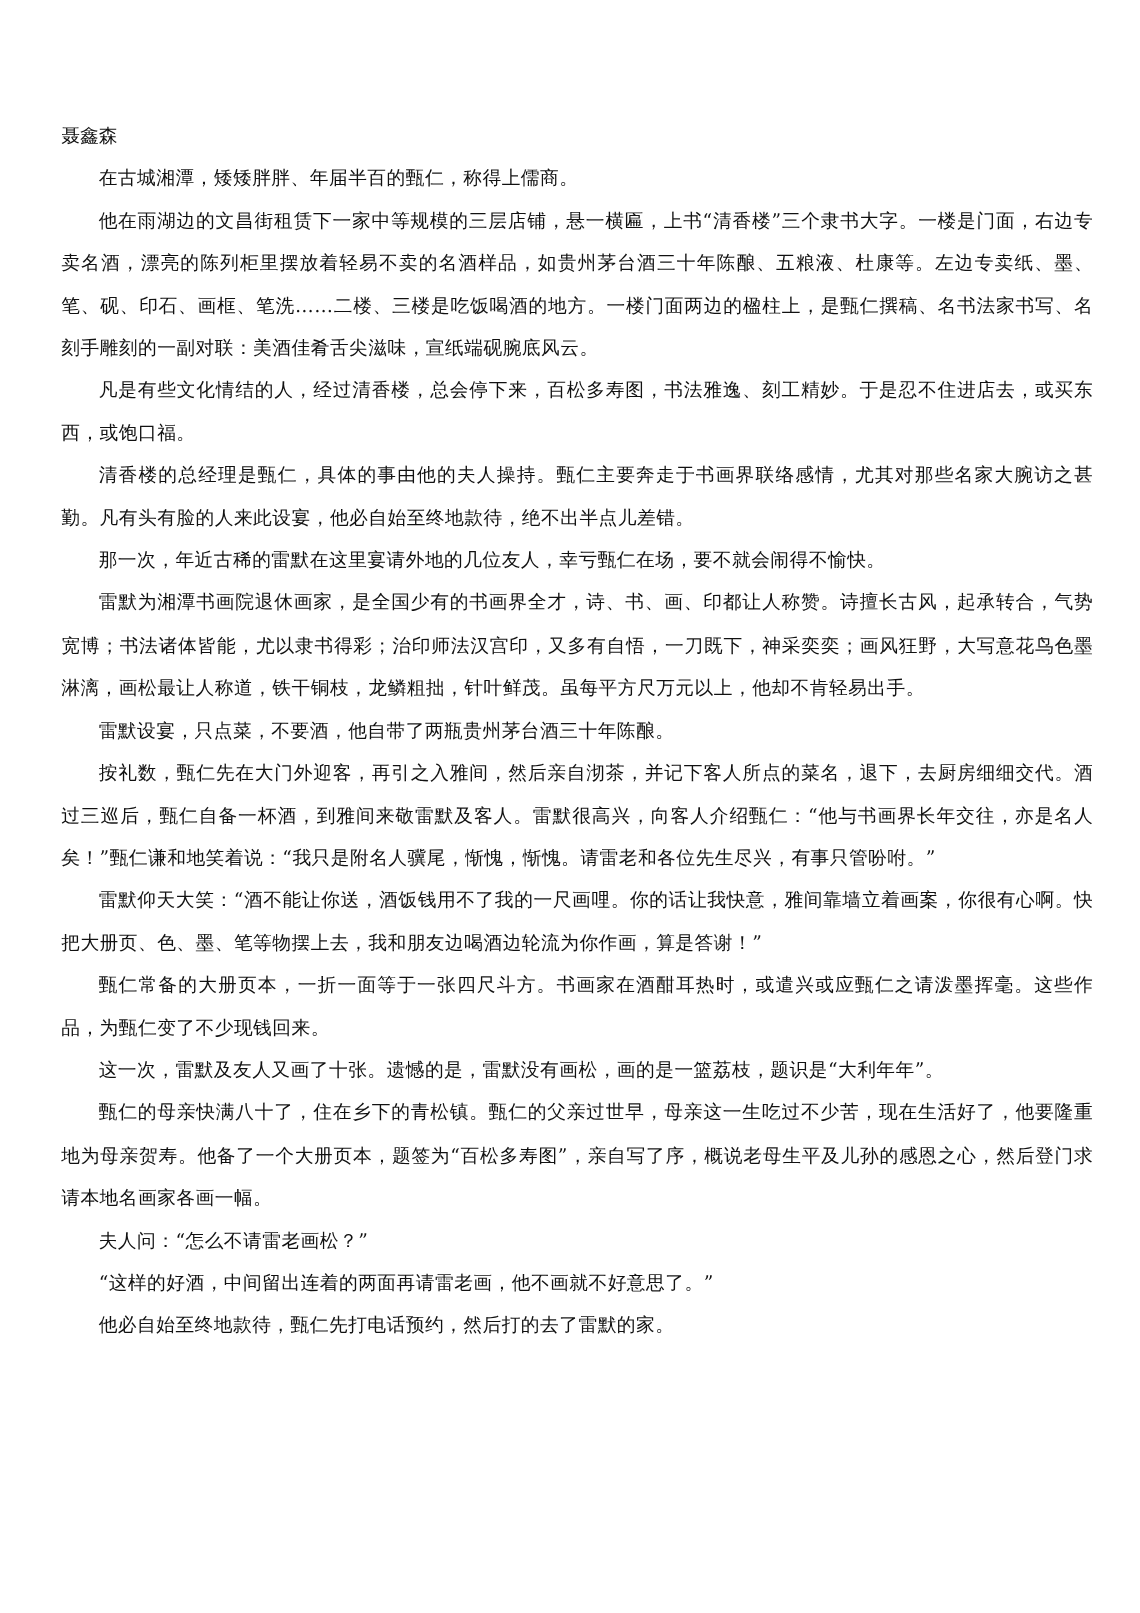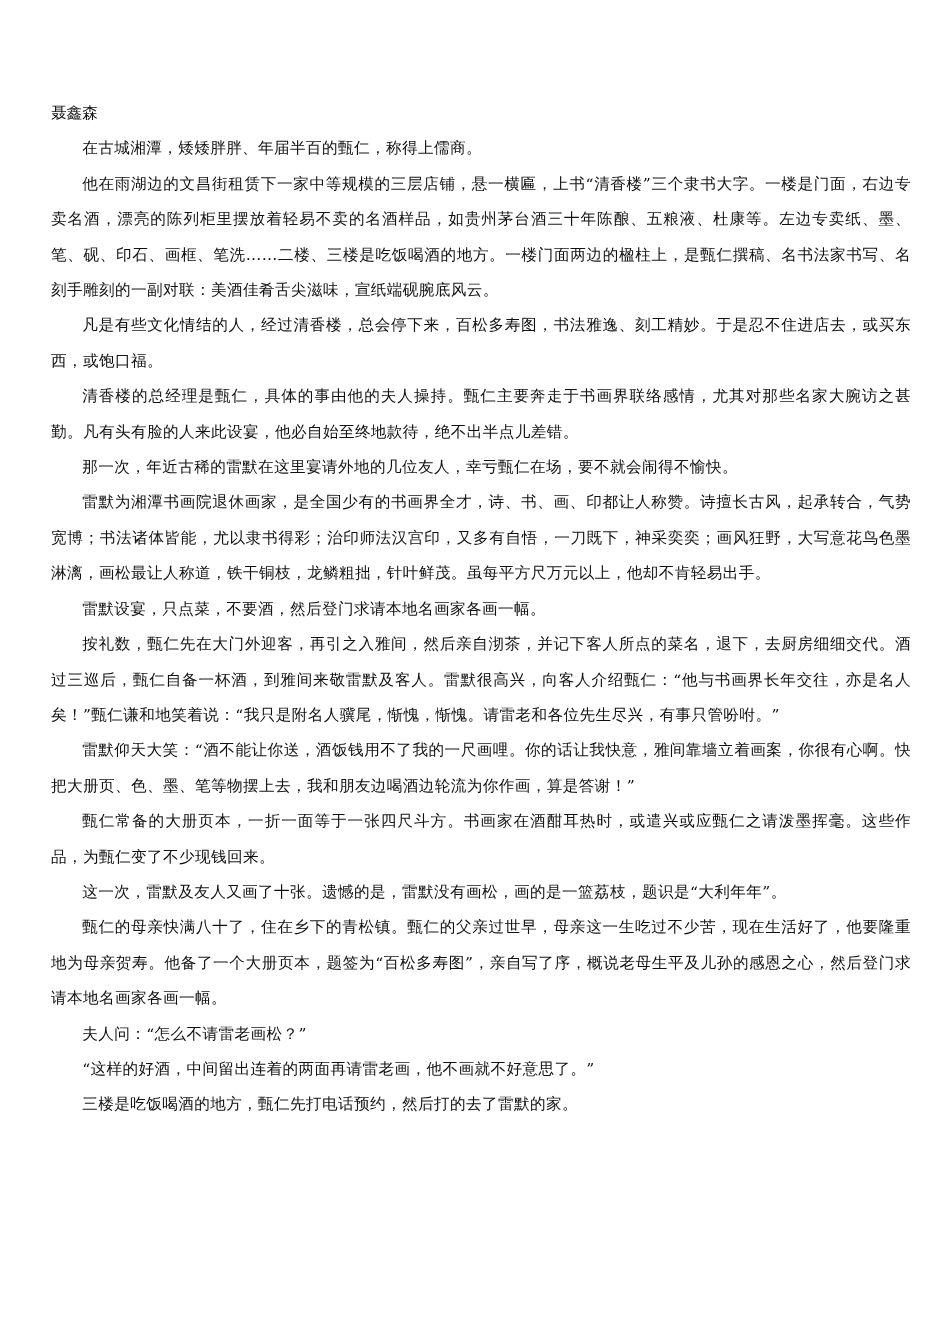--- a/index.html
+++ b/index.html
@@ -21,22 +21,22 @@
 <body>
 
 <div class="page">
   <p class="author">聂鑫森</p>
   <p class="para">在古城湘潭，矮矮胖胖、年届半百的甄仁，称得上儒商。</p>
   <p class="para">他在雨湖边的文昌街租赁下一家中等规模的三层店铺，悬一横匾，上书“清香楼”三个隶书大字。一楼是门面，右边专卖名酒，漂亮的陈列柜里摆放着轻易不卖的名酒样品，如贵州茅台酒三十年陈酿、五粮液、杜康等。左边专卖纸、墨、笔、砚、印石、画框、笔洗……二楼、三楼是吃饭喝酒的地方。一楼门面两边的楹柱上，是甄仁撰稿、名书法家书写、名刻手雕刻的一副对联：美酒佳肴舌尖滋味，宣纸端砚腕底风云。</p>
   <p class="para">凡是有些文化情结的人，经过清香楼，总会停下来，百松多寿图，书法雅逸、刻工精妙。于是忍不住进店去，或买东西，或饱口福。</p>
   <p class="para">清香楼的总经理是甄仁，具体的事由他的夫人操持。甄仁主要奔走于书画界联络感情，尤其对那些名家大腕访之甚勤。凡有头有脸的人来此设宴，他必自始至终地款待，绝不出半点儿差错。</p>
   <p class="para">那一次，年近古稀的雷默在这里宴请外地的几位友人，幸亏甄仁在场，要不就会闹得不愉快。</p>
   <p class="para">雷默为湘潭书画院退休画家，是全国少有的书画界全才，诗、书、画、印都让人称赞。诗擅长古风，起承转合，气势宽博；书法诸体皆能，尤以隶书得彩；治印师法汉宫印，又多有自悟，一刀既下，神采奕奕；画风狂野，大写意花鸟色墨淋漓，画松最让人称道，铁干铜枝，龙鳞粗拙，针叶鲜茂。虽每平方尺万元以上，他却不肯轻易出手。</p>
-  <p class="para">雷默设宴，只点菜，不要酒，然后登门求请本地名画家各画一幅。</p>
+  <p class="para">雷默设宴，只点菜，不要酒，他自带了两瓶贵州茅台酒三十年陈酿。</p>
   <p class="para">按礼数，甄仁先在大门外迎客，再引之入雅间，然后亲自沏茶，并记下客人所点的菜名，退下，去厨房细细交代。酒过三巡后，甄仁自备一杯酒，到雅间来敬雷默及客人。雷默很高兴，向客人介绍甄仁：“他与书画界长年交往，亦是名人矣！”甄仁谦和地笑着说：“我只是附名人骥尾，惭愧，惭愧。请雷老和各位先生尽兴，有事只管吩咐。”</p>
   <p class="para">雷默仰天大笑：“酒不能让你送，酒饭钱用不了我的一尺画哩。你的话让我快意，雅间靠墙立着画案，你很有心啊。快把大册页、色、墨、笔等物摆上去，我和朋友边喝酒边轮流为你作画，算是答谢！”</p>
   <p class="para">甄仁常备的大册页本，一折一面等于一张四尺斗方。书画家在酒酣耳热时，或遣兴或应甄仁之请泼墨挥毫。这些作品，为甄仁变了不少现钱回来。</p>
   <p class="para">这一次，雷默及友人又画了十张。遗憾的是，雷默没有画松，画的是一篮荔枝，题识是“大利年年”。</p>
   <p class="para">甄仁的母亲快满八十了，住在乡下的青松镇。甄仁的父亲过世早，母亲这一生吃过不少苦，现在生活好了，他要隆重地为母亲贺寿。他备了一个大册页本，题签为“百松多寿图”，亲自写了序，概说老母生平及儿孙的感恩之心，然后登门求请本地名画家各画一幅。</p>
   <p class="para">夫人问：“怎么不请雷老画松？”</p>
   <p class="para">“这样的好酒，中间留出连着的两面再请雷老画，他不画就不好意思了。”</p>
-  <p class="para">三楼是吃饭喝酒的地方，甄仁先打电话预约，然后打的去了雷默的家。</p>
+  <p class="para">他必自始至终地款待，甄仁先打电话预约，然后打的去了雷默的家。</p>
 </div>
 
 </body></html>

